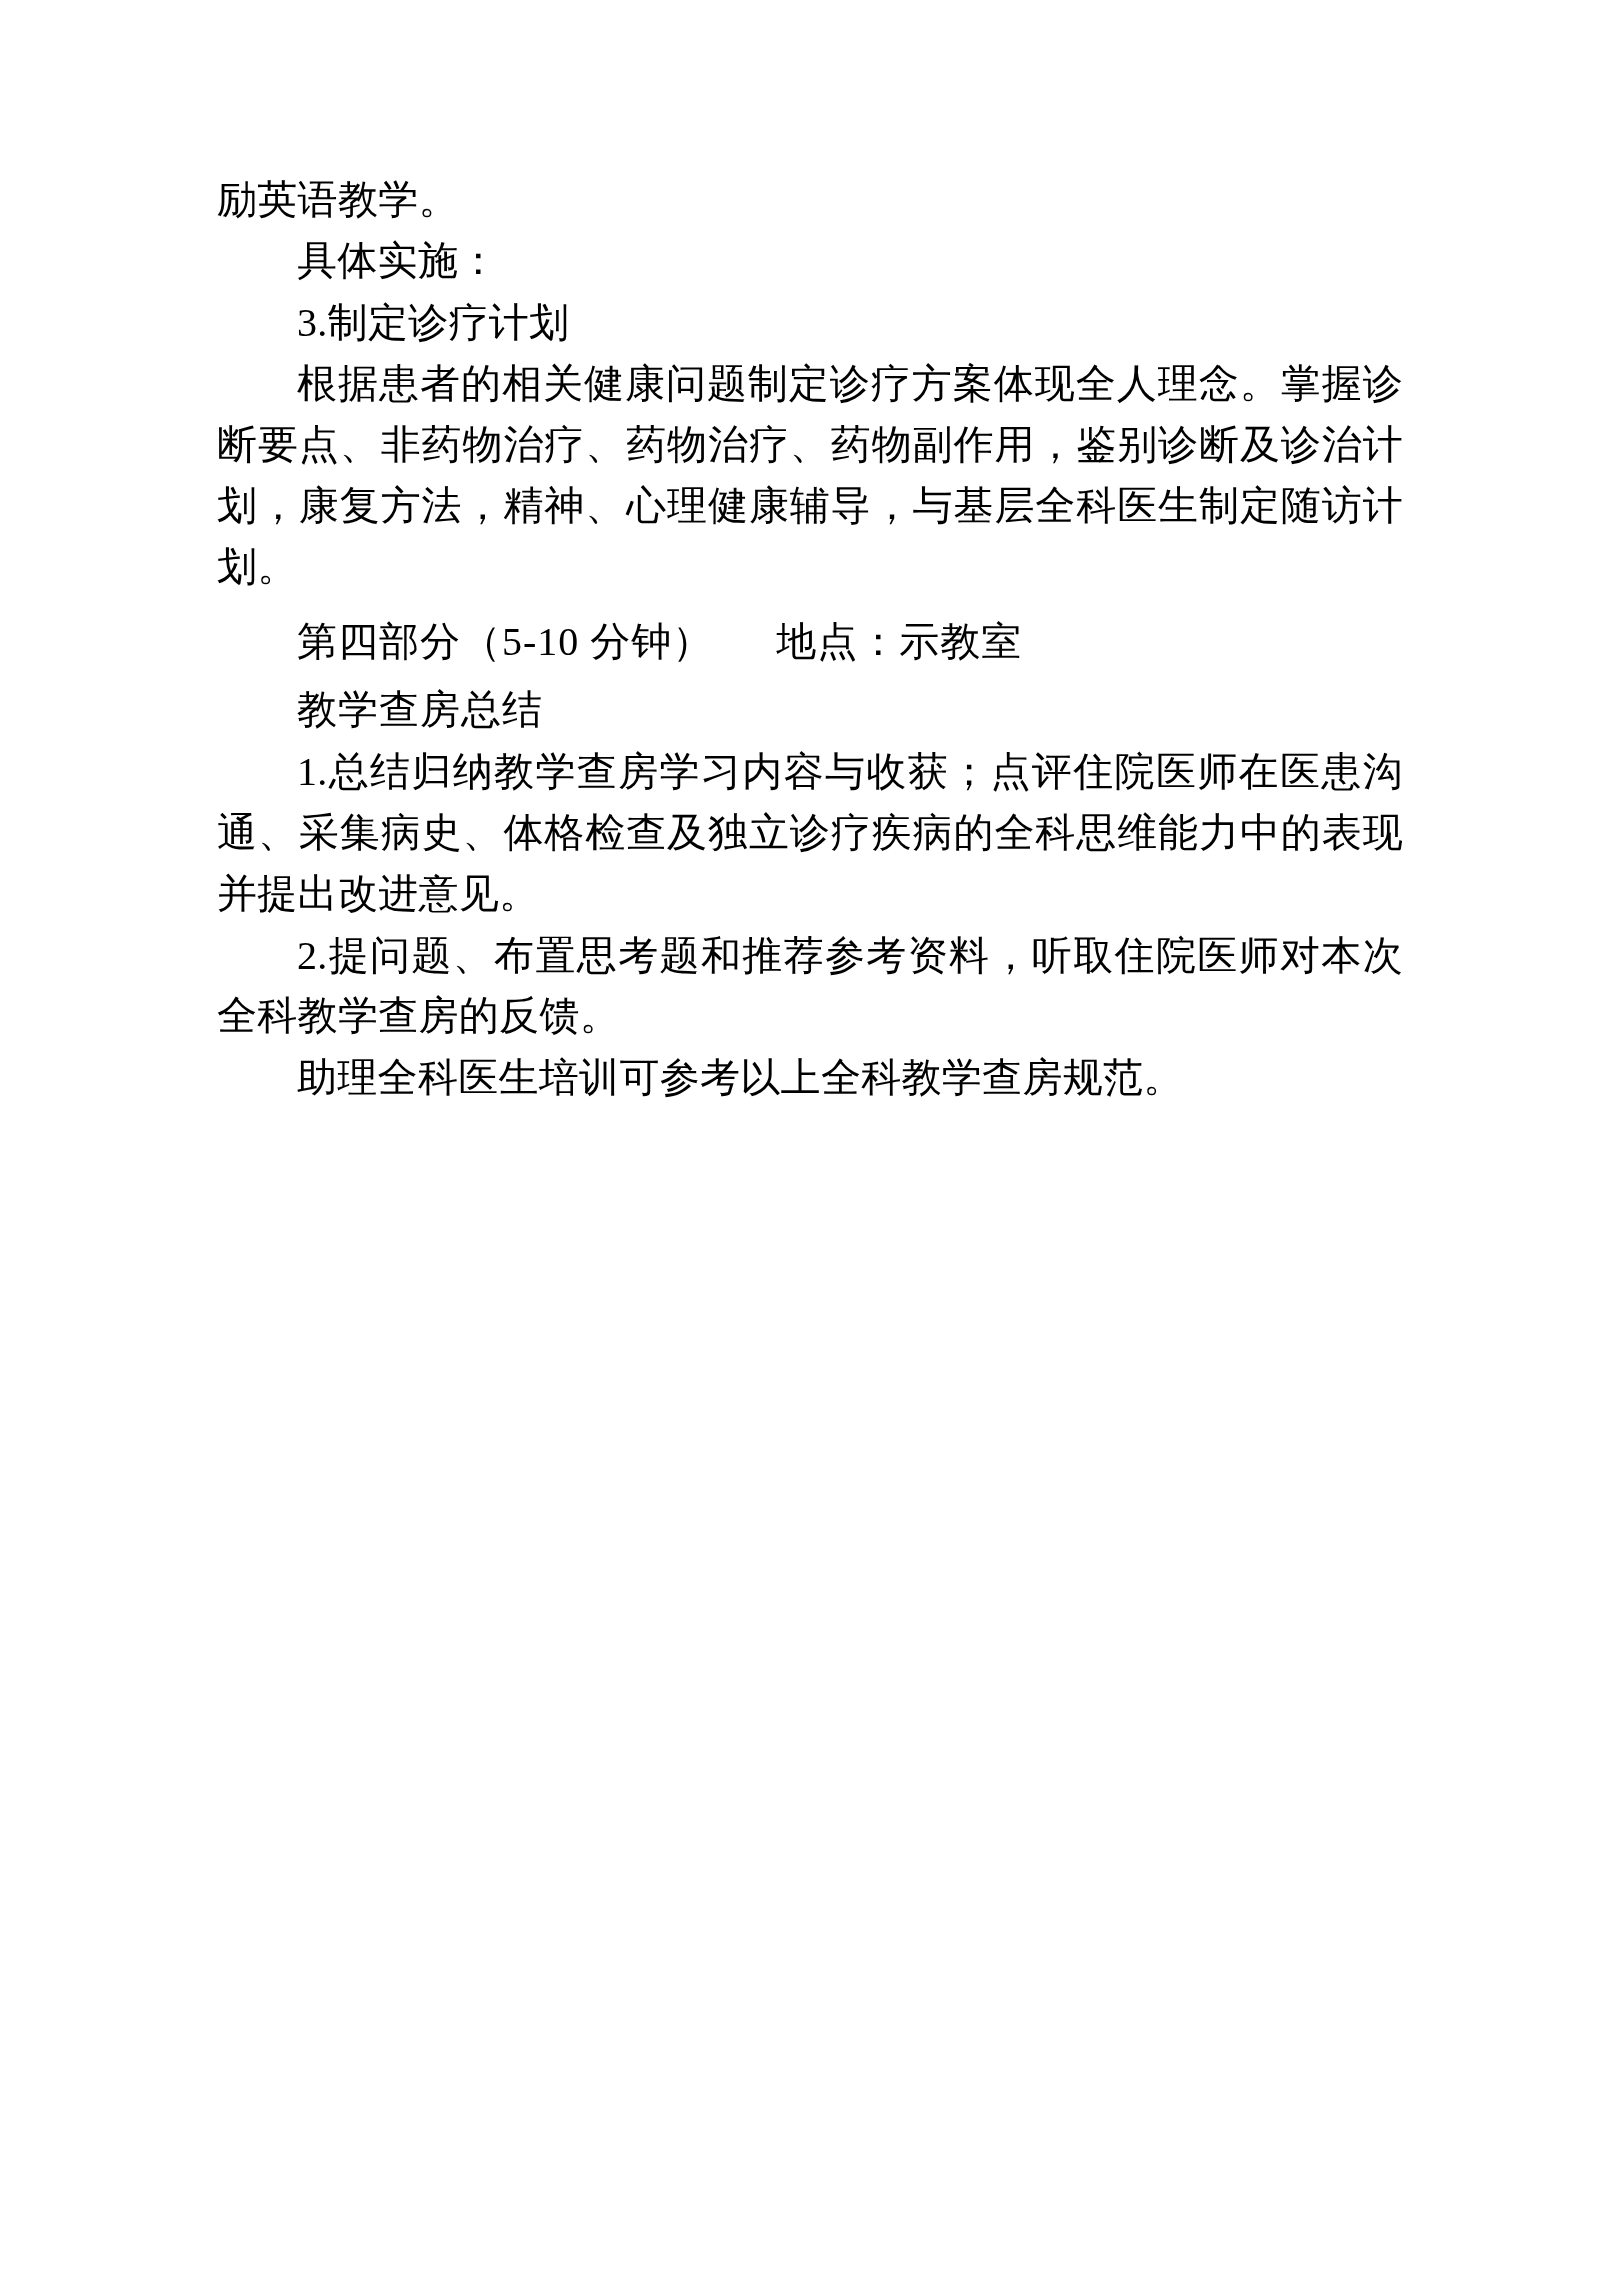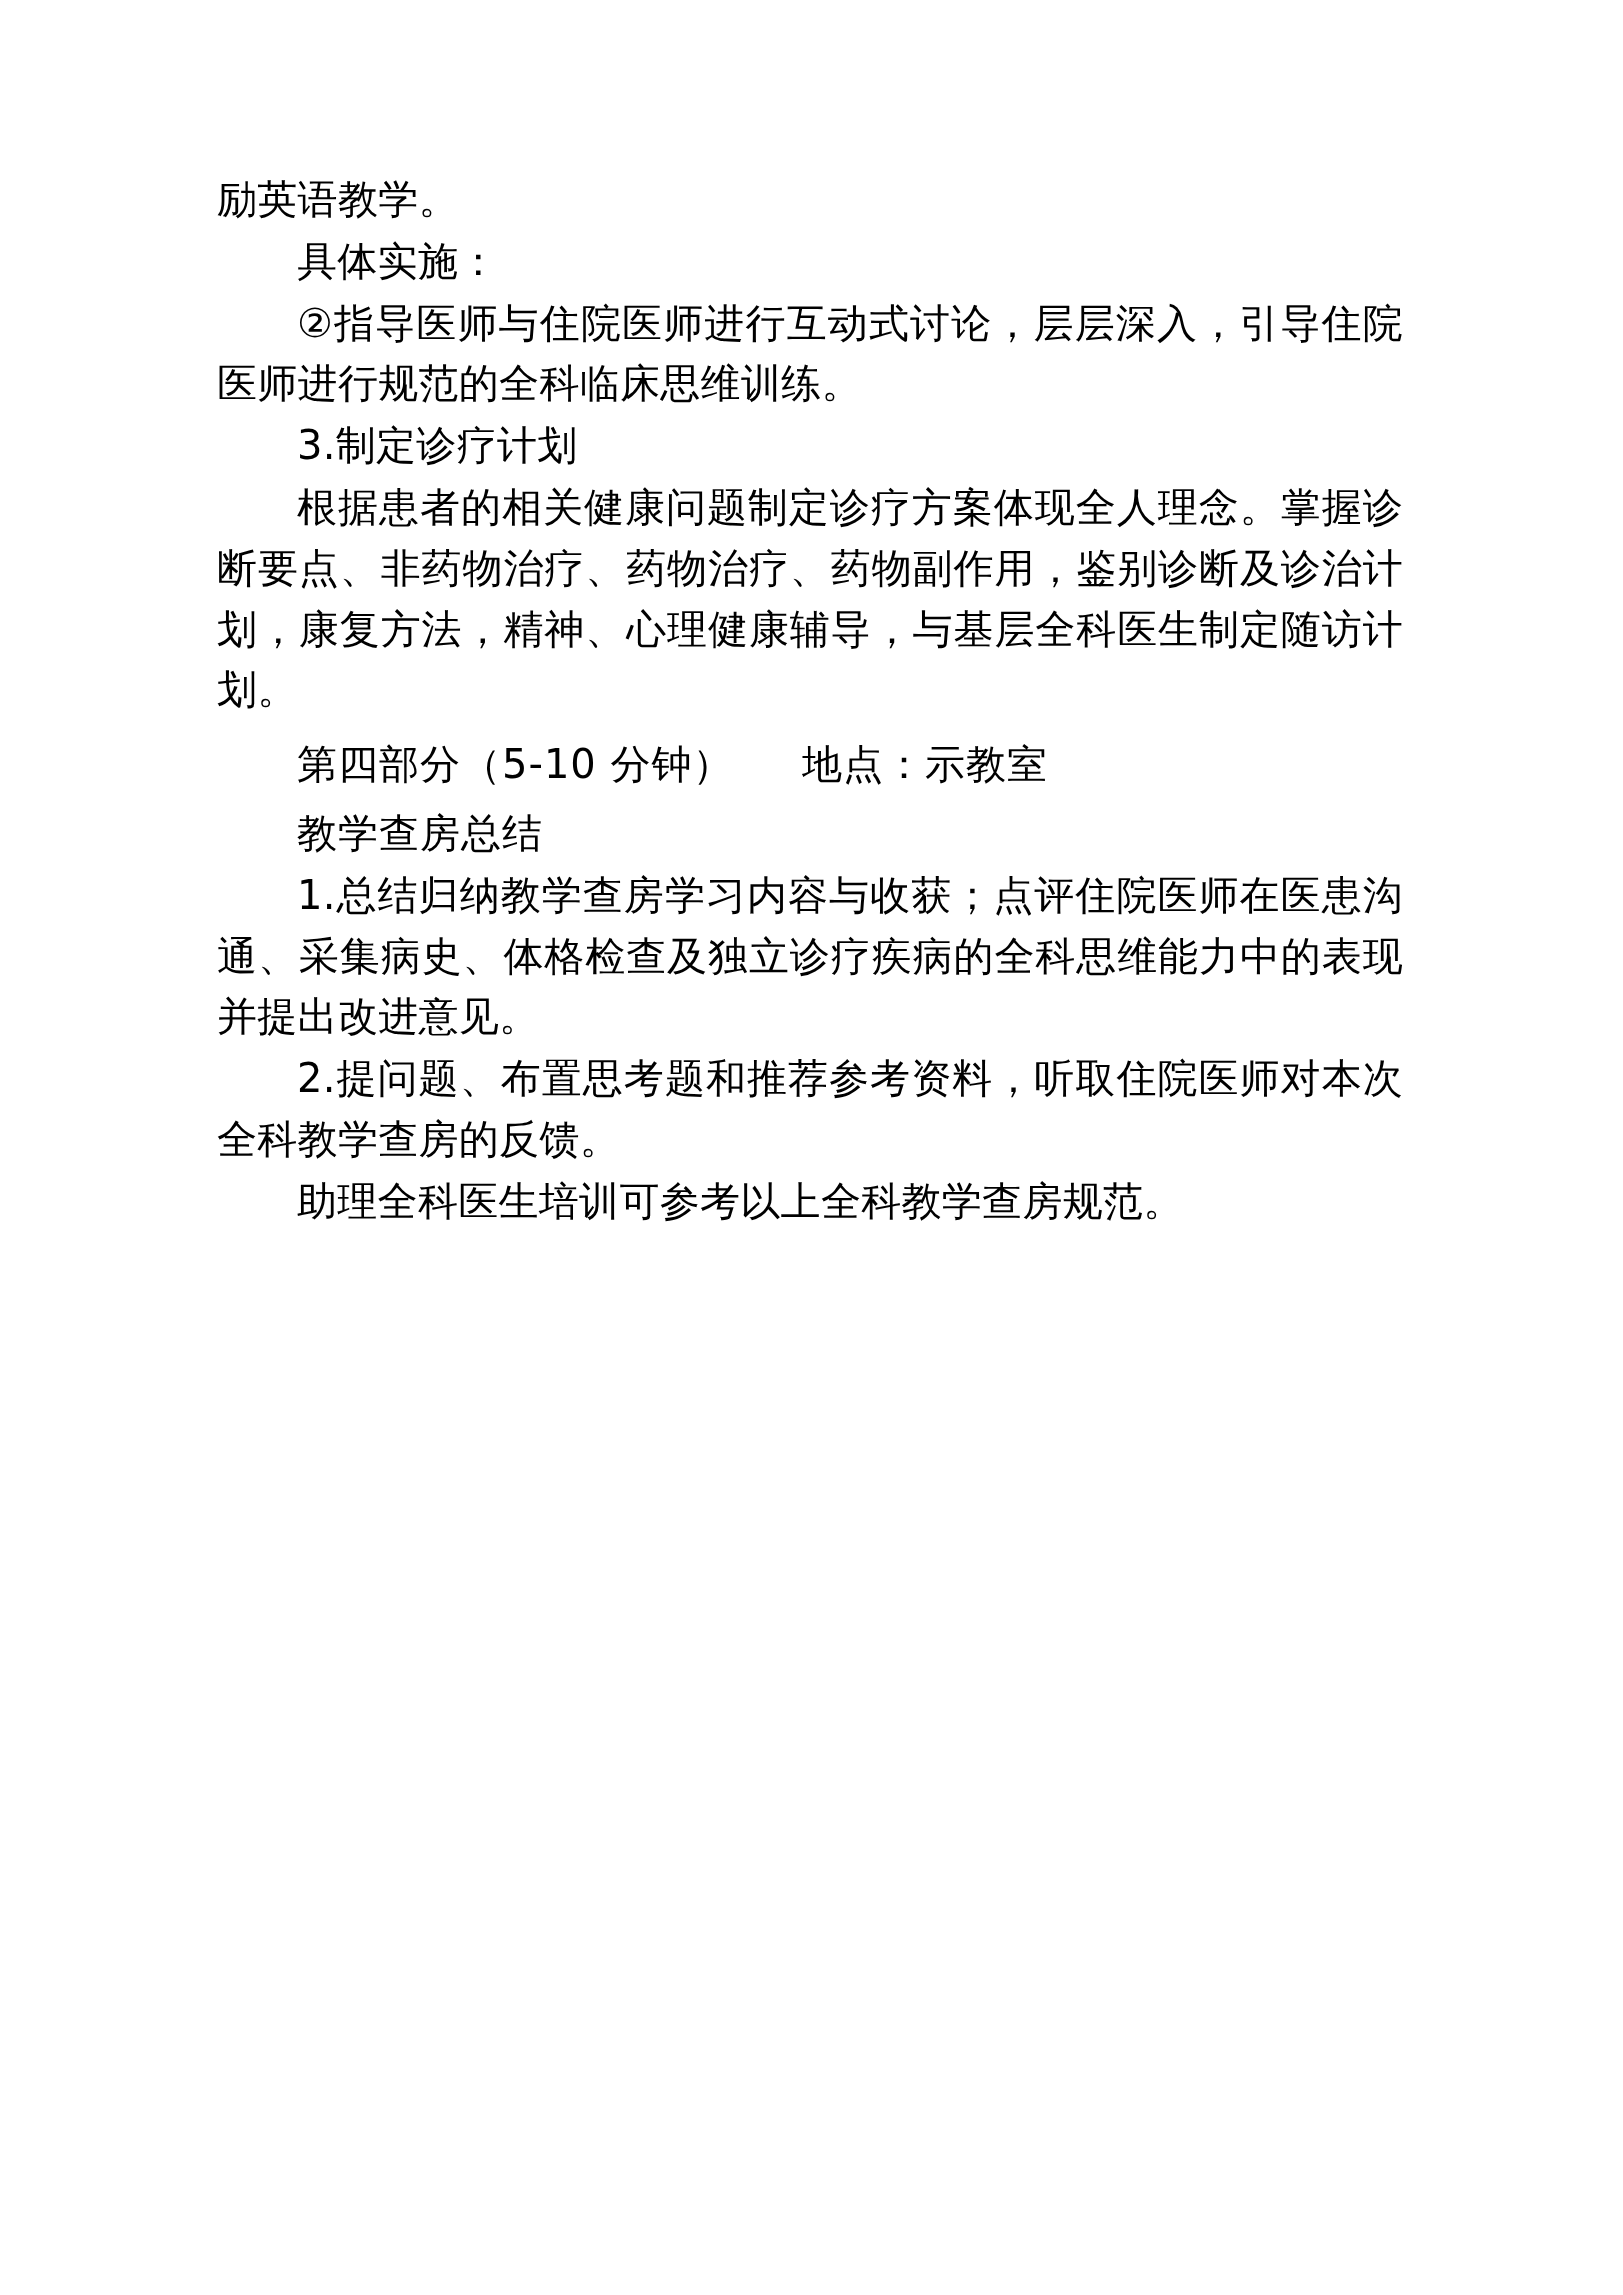--- a/index.html
+++ b/index.html
@@ -32,20 +32,21 @@
     color: #000000;
     margin: 0 0 1px 0;
     text-align: justify;
     text-justify: inter-ideograph;
     letter-spacing: 0.3px;
     white-space: pre-wrap;
     word-break: break-all;
   }
   .indent {
     text-indent: 80px;
+    font-family: Liberation Serif, serif;
   }
   .noindent {
     text-indent: 0;
   }
   .spaced {
     letter-spacing: 1px;
     margin-top: 8px;
   }
   .gap-small { height: 5.1px; }
 </style>
@@ -53,21 +54,20 @@
 <body>
 
 <div class="page">
   <div class="content">
 
     <p class="para noindent">励英语教学。</p>
 
     <p class="para indent">具体实施：</p>
 
 
-    <p class="para indent">②指导医师与住院医师进行互动式讨论，层层深入，引导住院医师进行规范的全科临床思维训练。</p>
 
 
     <p class="para indent">3.制定诊疗计划</p>
 
     <p class="para indent">根据患者的相关健康问题制定诊疗方案体现全人理念。掌握诊断要点、非药物治疗、药物治疗、药物副作用，鉴别诊断及诊治计划，康复方法，精神、心理健康辅导，与基层全科医生制定随访计划。</p>
 
     <div class="gap-small"></div>
 
     <p class="para indent spaced">第四部分（5-10 分钟）　  地点：示教室</p>
 

